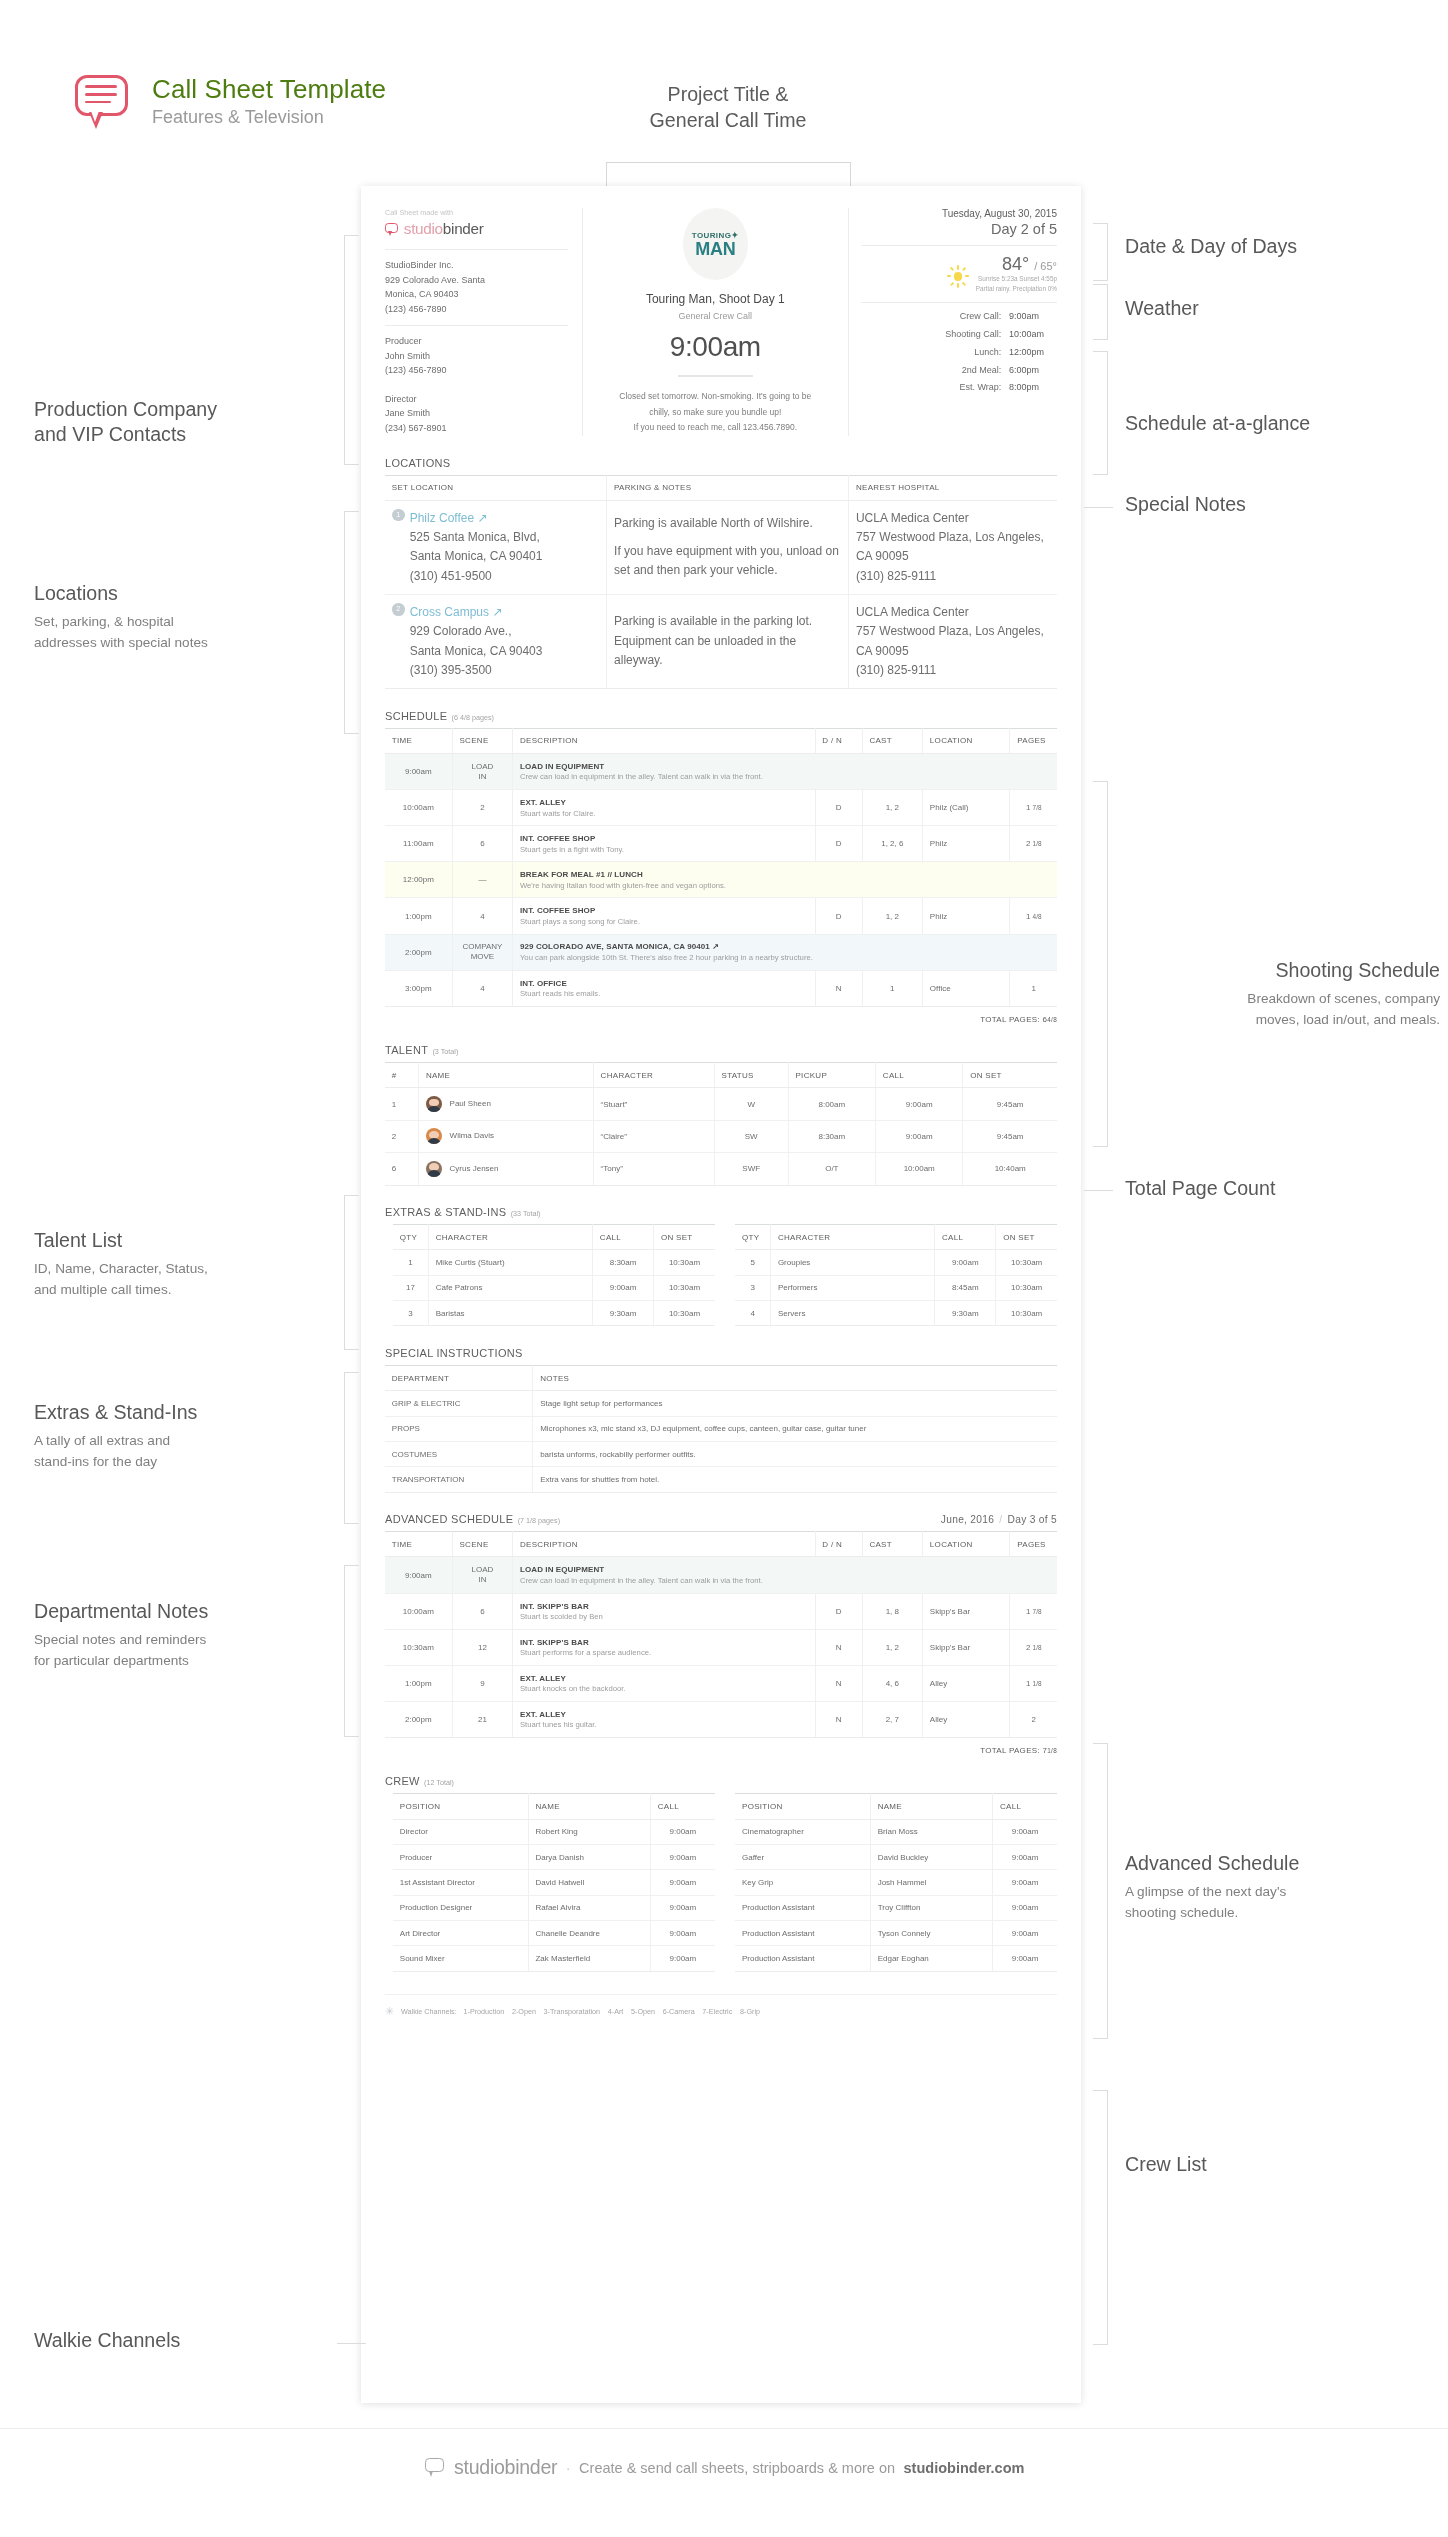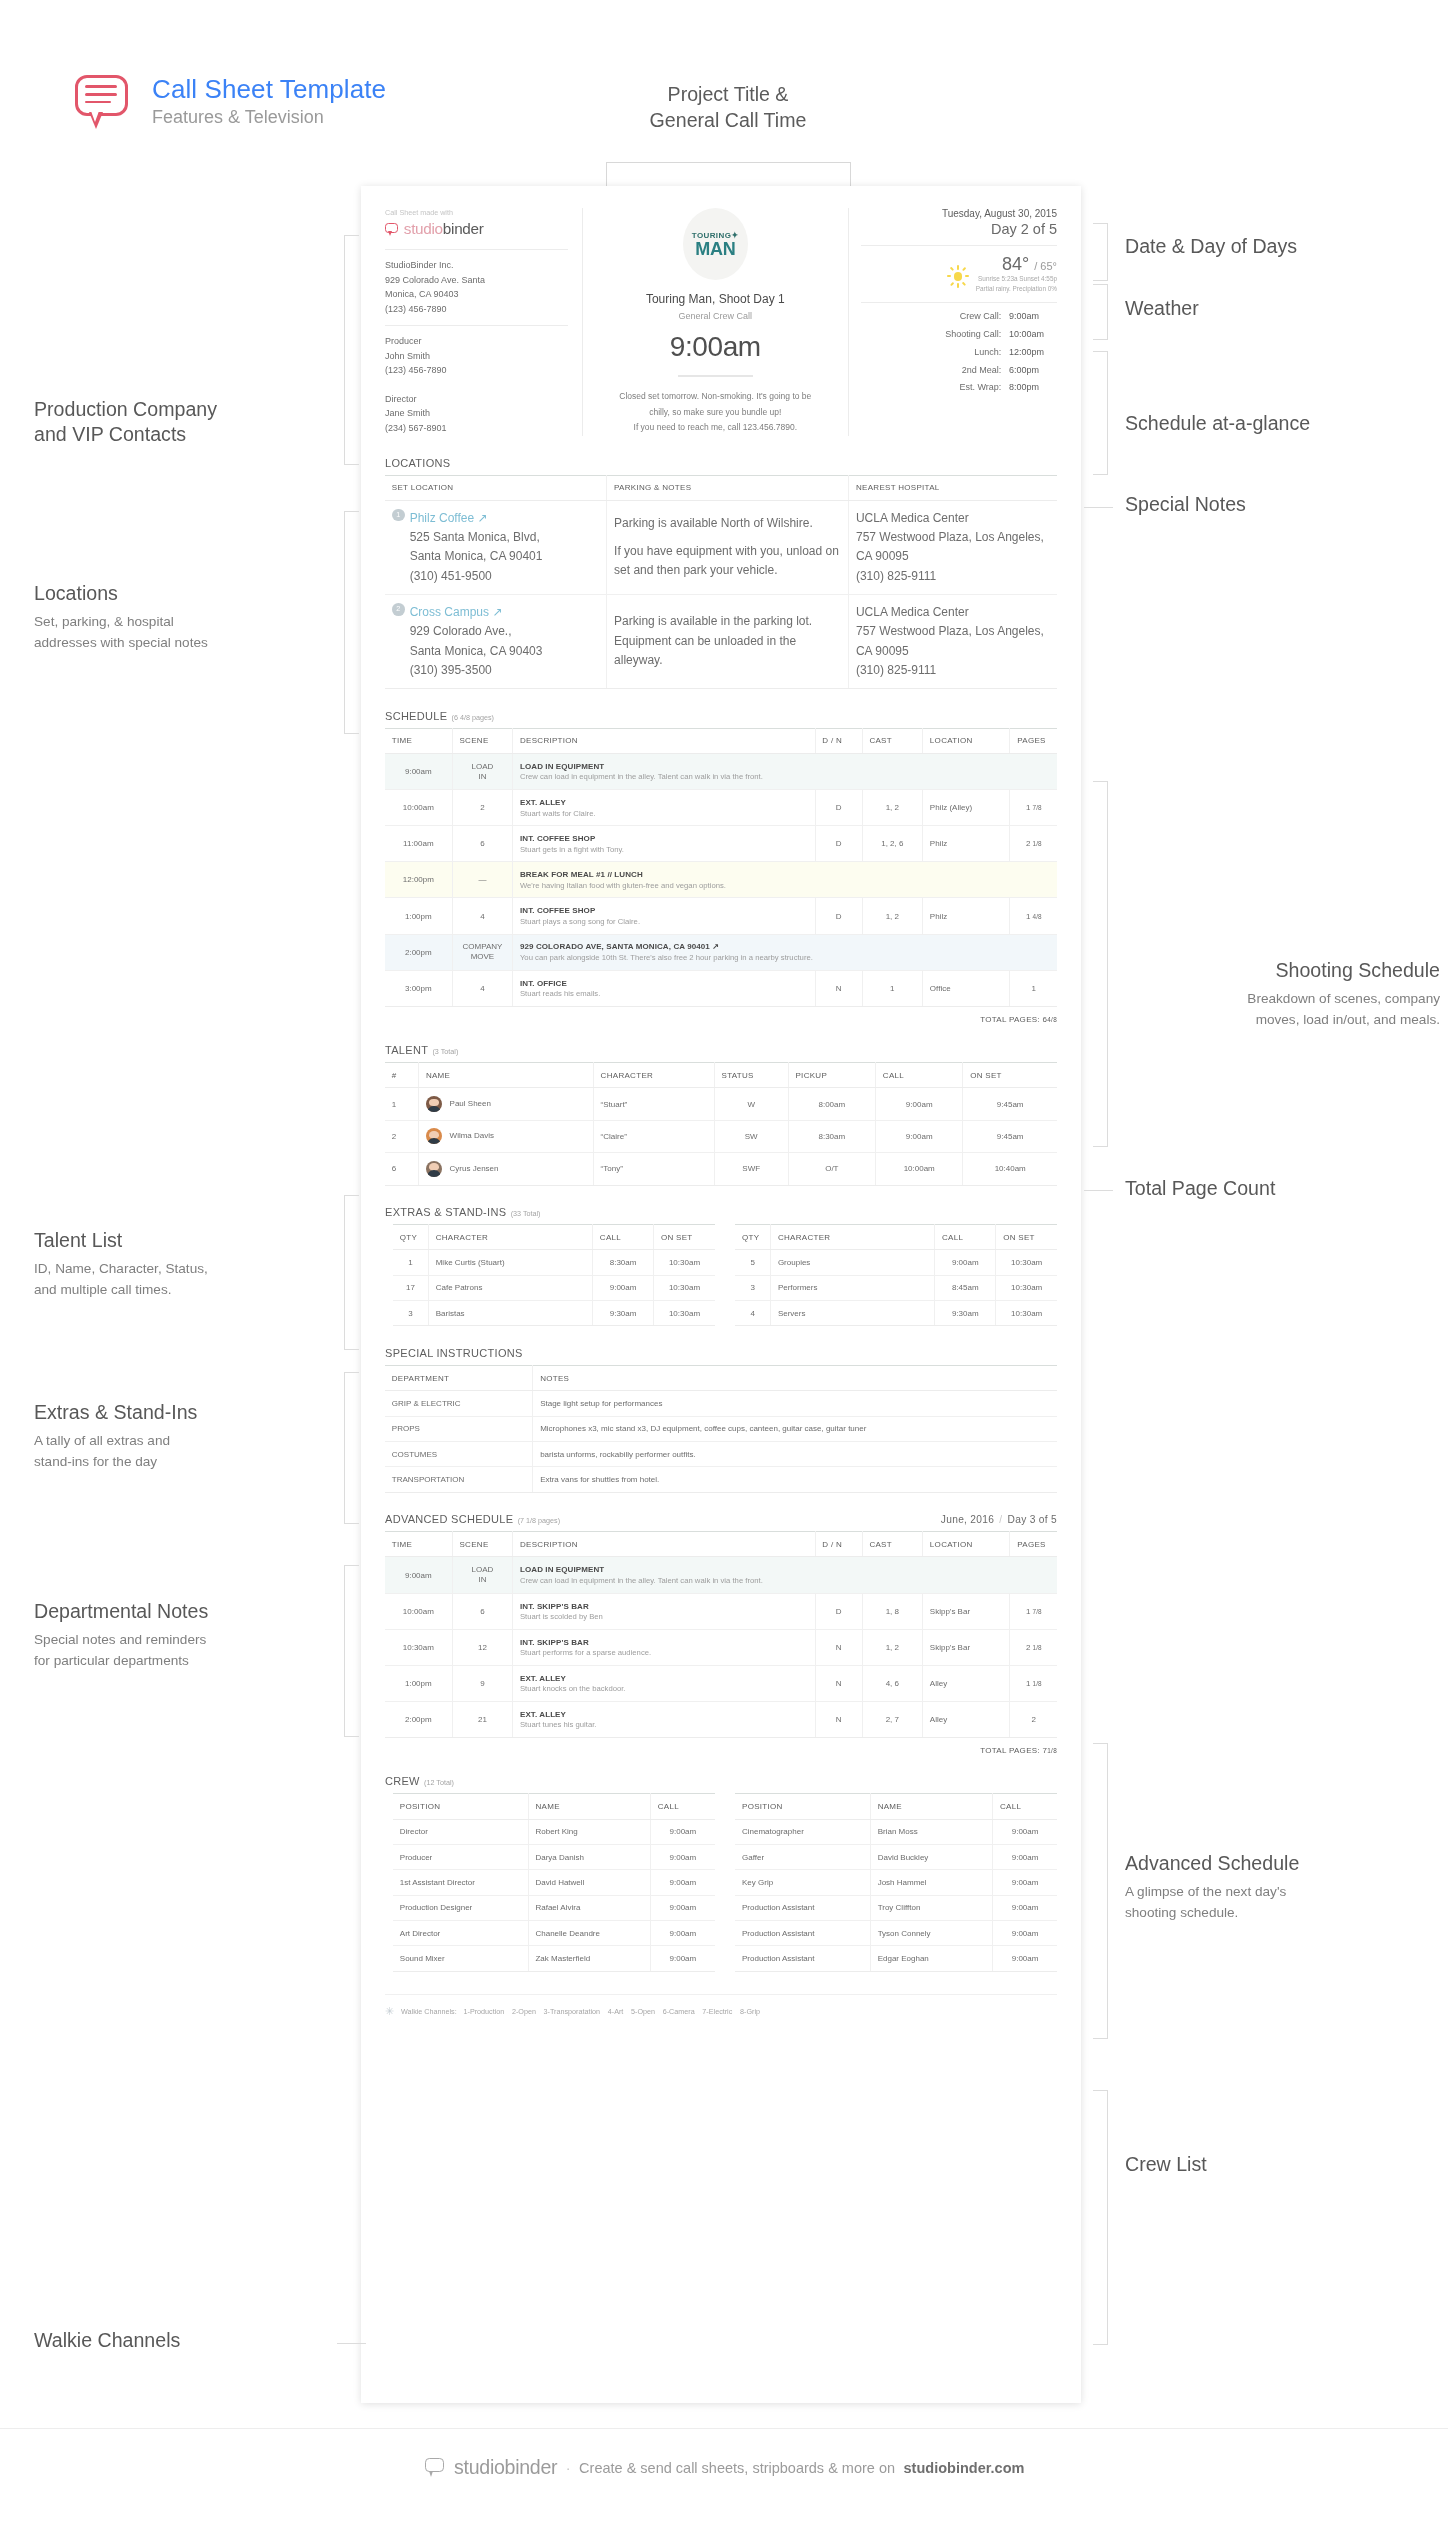--- a/index.html
+++ b/index.html
@@ -23,21 +23,21 @@
   .logo-bubble .l2{top:18px;width:32px;}
   .logo-bubble .l3{top:25.5px;width:25.5px;}
   .logo-bubble .tail{
     position:absolute;left:13.6px;top:37px;width:0;height:0;
     border-left:7.7px solid transparent;border-right:7.7px solid transparent;border-top:17px solid #e2566a;
   }
   .logo-bubble .tail:after{
     content:"";position:absolute;left:-4.3px;top:-18px;width:0;height:0;
     border-left:4.3px solid transparent;border-right:4.3px solid transparent;border-top:11px solid #fff;
   }
-  .hdr-txt h1{margin:0;font-size:26px;font-weight:400;color:#3b82f6;letter-spacing:0.1px;line-height:1.15;}
+  .hdr-txt h1{margin:0;font-size:26px;font-weight:400;color:#4d7c0f;letter-spacing:0.1px;line-height:1.15;}
   .hdr-txt h2{margin:2.6px 0 0;font-size:18px;font-weight:400;color:#9a9a9a;line-height:1.15;}
 
   
   .top-anno{position:absolute;left:596px;top:82px;width:264px;text-align:center;
     font-size:19.6px;color:#5b5b5b;line-height:1.32;font-weight:400;}
   .top-bracket{position:absolute;left:606px;top:162px;width:245px;height:29px;
     border:0.9px solid #d8d8d8;border-bottom:none;box-sizing:border-box;}
 
   
   .sheet{position:absolute;left:361px;top:186px;width:720px;min-height:2217px;
@@ -385,21 +385,21 @@
       <td class="c">10:00am</td>
       <td class="c">
                   <div>2</div>
                 </td>
       <td>
                   <div class="d-title">EXT. ALLEY</div>
                   <div class="d-desc">Stuart waits for Claire.</div>
                 </td>
       <td class="c">D</td>
       <td class="c">1, 2</td>
-      <td>Philz (Alley)</td>
+      <td>Philz (Call)</td>
       <td class="c">1 <span class="frac">7/8</span></td>
     </tr>
               <tr class="">
       <td class="c">11:00am</td>
       <td class="c">
                   <div>6</div>
                 </td>
       <td>
                   <div class="d-title">INT. COFFEE SHOP</div>
                   <div class="d-desc">Stuart gets in a fight with Tony.</div>

